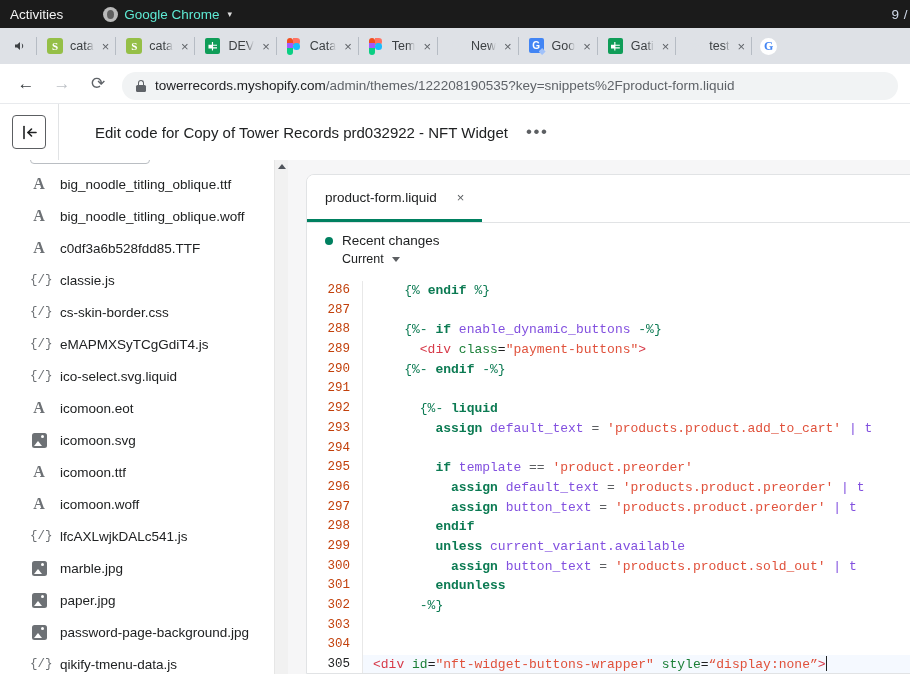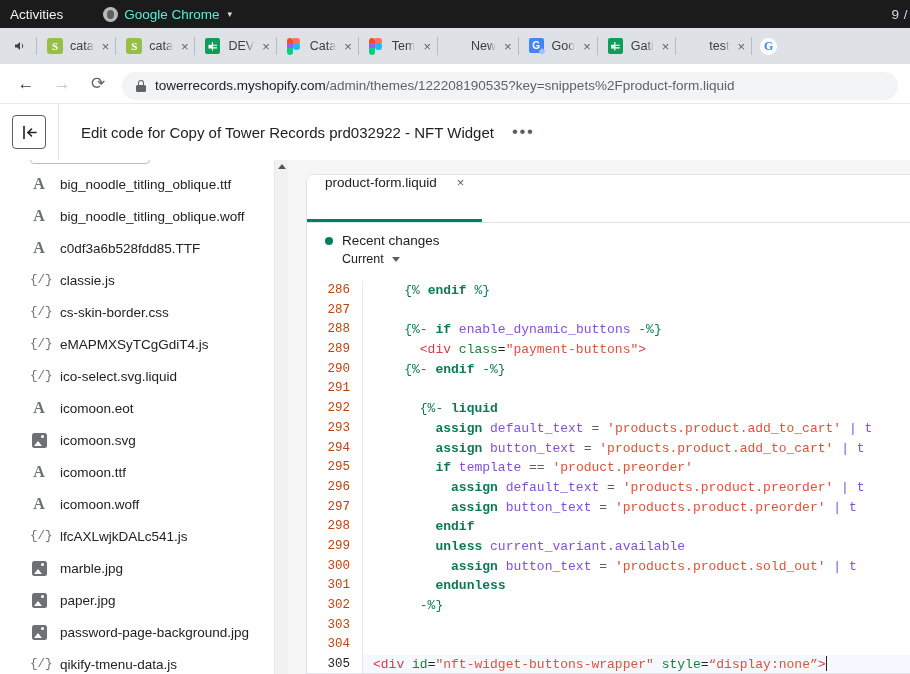--- a/index.html
+++ b/index.html
@@ -192,21 +192,21 @@
     width: 34px; height: 34px;
     margin-left: 12px;
     border: 1.6px solid #5c5f62; border-radius: 4px;
     display: flex; align-items: center; justify-content: center;
     color: #202223; font-size: 15px;
     flex: 0 0 auto;
   }
   .header-div { width:1px; height:56px; background:#e1e3e5; margin-left:12px; flex:0 0 auto; }
   .app-title {
     font-size: 15px; color: #202223;
-    margin-left: 22px;
+    margin-left: 36px;
   }
   .app-more {
     margin-left: 18px; color: #5c5f62; font-size: 17px; letter-spacing: 1.5px;
     line-height: 8px;
   }
 
   
   .workspace {
     width: 910px; height: 514px;
     display: flex;
@@ -292,21 +292,21 @@
     position: relative;
     overflow: hidden;
   }
   .tab-row {
     height: 48px;
     display: flex; align-items: stretch;
     border-bottom: 1px solid #e1e3e5;
     background: #ffffff;
   }
   .editor-tab {
-    display: flex; gap: 20px;
+    display: flex; align-items: center; gap: 20px;
     padding: 0 18px 0 18px;
     border-bottom: 3px solid #008060;
     font-size: 13.5px; color: #202223;
   }
   .editor-tab .etab-close { font-size: 13px; color: #5c5f62; }
 
   .changes-bar {
     height: 58px;
     padding: 10px 0 0 18px;
     background: #ffffff;
@@ -589,21 +589,21 @@
 
       <div class="code-area" id="code-area">
           <div class="code-row"><div class="gutter">286</div><div class="code-text"><span class="tk-punc">    </span><span class="tk-delim">{%</span><span class="tk-punc"> </span><span class="tk-kw">endif</span><span class="tk-punc"> </span><span class="tk-delim">%}</span></div></div>
           <div class="code-row"><div class="gutter">287</div><div class="code-text"></div></div>
           <div class="code-row"><div class="gutter">288</div><div class="code-text"><span class="tk-punc">    </span><span class="tk-delim">{%-</span><span class="tk-punc"> </span><span class="tk-kw">if</span><span class="tk-punc"> </span><span class="tk-var">enable_dynamic_buttons</span><span class="tk-punc"> </span><span class="tk-delim">-%}</span></div></div>
           <div class="code-row"><div class="gutter">289</div><div class="code-text"><span class="tk-punc">      </span><span class="tk-tag">&lt;div </span><span class="tk-attr">class</span><span class="tk-punc">=</span><span class="tk-str">"payment-buttons"</span><span class="tk-tag">&gt;</span></div></div>
           <div class="code-row"><div class="gutter">290</div><div class="code-text"><span class="tk-punc">    </span><span class="tk-delim">{%-</span><span class="tk-punc"> </span><span class="tk-kw">endif</span><span class="tk-punc"> </span><span class="tk-delim">-%}</span></div></div>
           <div class="code-row"><div class="gutter">291</div><div class="code-text"></div></div>
           <div class="code-row"><div class="gutter">292</div><div class="code-text"><span class="tk-punc">      </span><span class="tk-delim">{%-</span><span class="tk-punc"> </span><span class="tk-kw">liquid</span></div></div>
           <div class="code-row"><div class="gutter">293</div><div class="code-text"><span class="tk-punc">        </span><span class="tk-kw">assign</span><span class="tk-punc"> </span><span class="tk-var">default_text</span><span class="tk-op"> = </span><span class="tk-str">'products.product.add_to_cart'</span><span class="tk-pipe"> | </span><span class="tk-var">t</span></div></div>
-          <div class="code-row"><div class="gutter">294</div><div class="code-text"><span class="tk-punc">        </span><span class="tk-kw">assign</span><span class="tk-punc"> </span><span class="tk-var">button_text</span><span class="tk-op"> = </span><span class="tk-str">'products.product.add_to_cart'</span><span class="tk-pipe"> | </span><span class="tk-var">t</span></div></div>
+          <div class="code-row"><div class="gutter">294</div></div>
           <div class="code-row"><div class="gutter">295</div><div class="code-text"><span class="tk-punc">        </span><span class="tk-kw">if</span><span class="tk-punc"> </span><span class="tk-var">template</span><span class="tk-op"> == </span><span class="tk-str">'product.preorder'</span></div></div>
           <div class="code-row"><div class="gutter">296</div><div class="code-text"><span class="tk-punc">          </span><span class="tk-kw">assign</span><span class="tk-punc"> </span><span class="tk-var">default_text</span><span class="tk-op"> = </span><span class="tk-str">'products.product.preorder'</span><span class="tk-pipe"> | </span><span class="tk-var">t</span></div></div>
           <div class="code-row"><div class="gutter">297</div><div class="code-text"><span class="tk-punc">          </span><span class="tk-kw">assign</span><span class="tk-punc"> </span><span class="tk-var">button_text</span><span class="tk-op"> = </span><span class="tk-str">'products.product.preorder'</span><span class="tk-pipe"> | </span><span class="tk-var">t</span></div></div>
           <div class="code-row"><div class="gutter">298</div><div class="code-text"><span class="tk-punc">        </span><span class="tk-kw">endif</span></div></div>
           <div class="code-row"><div class="gutter">299</div><div class="code-text"><span class="tk-punc">        </span><span class="tk-kw">unless</span><span class="tk-punc"> </span><span class="tk-var">current_variant.available</span></div></div>
           <div class="code-row"><div class="gutter">300</div><div class="code-text"><span class="tk-punc">          </span><span class="tk-kw">assign</span><span class="tk-punc"> </span><span class="tk-var">button_text</span><span class="tk-op"> = </span><span class="tk-str">'products.product.sold_out'</span><span class="tk-pipe"> | </span><span class="tk-var">t</span></div></div>
           <div class="code-row"><div class="gutter">301</div><div class="code-text"><span class="tk-punc">        </span><span class="tk-kw">endunless</span></div></div>
           <div class="code-row"><div class="gutter">302</div><div class="code-text"><span class="tk-punc">      </span><span class="tk-delim">-%}</span></div></div>
           <div class="code-row"><div class="gutter">303</div><div class="code-text"></div></div>
           <div class="code-row"><div class="gutter">304</div><div class="code-text"></div></div>

